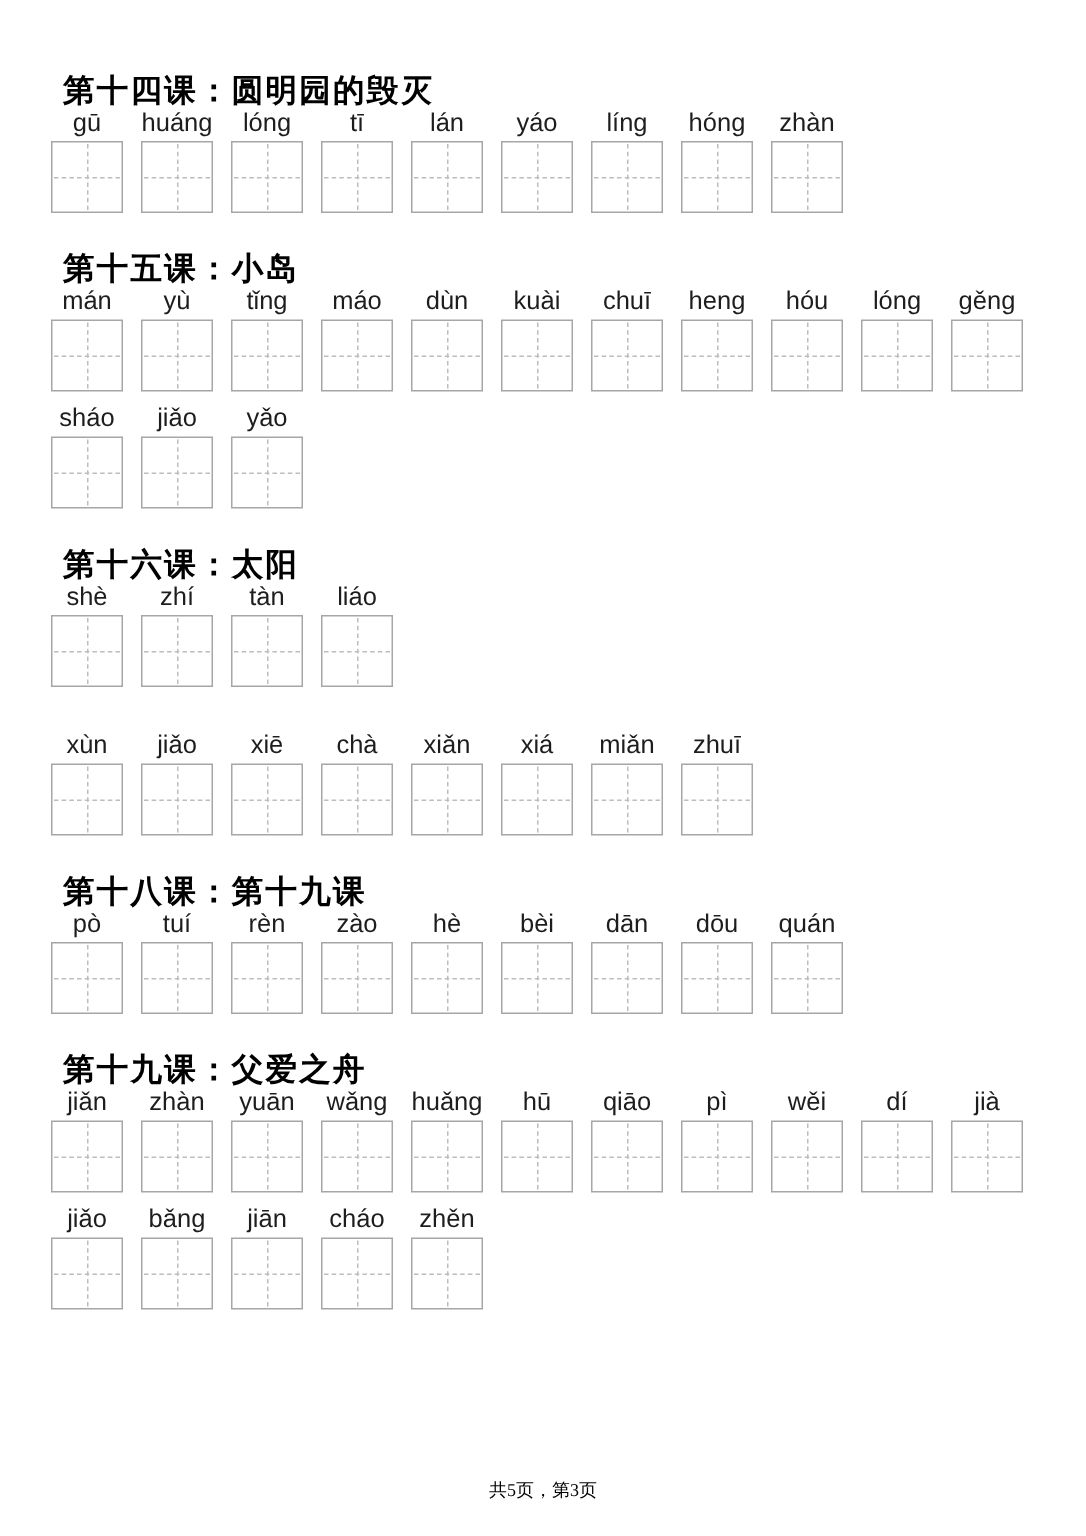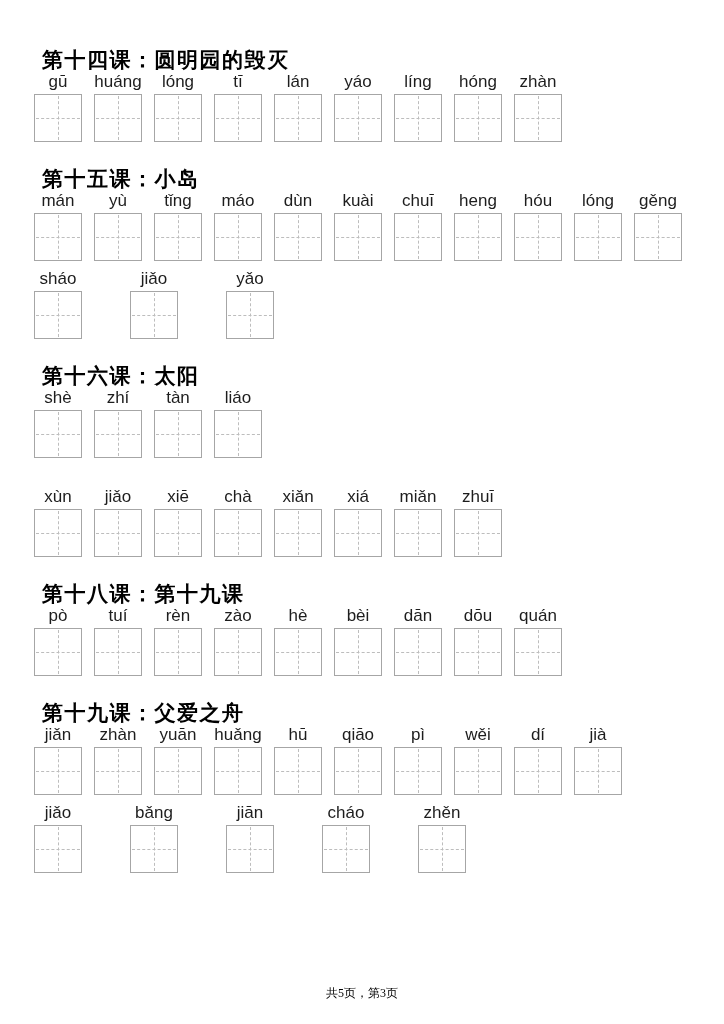--- a/index.html
+++ b/index.html
@@ -34,21 +34,20 @@
     margin: 0 0 0 8px;
     letter-spacing: 1.5px;
     color: var(--heading-text, #000);
   }
   .pinyin-row {
     display: flex;
     margin-top: 0;
   }
   .rows .pinyin-row + .pinyin-row {
     margin-top: 6px;
-    gap: 36px;
   }
   .pinyin-item {
     width: 60px;
     flex: 0 0 60px;
     display: flex;
     flex-direction: column;
   }
   .pinyin-label {
     width: 48px;
     height: 22px;
@@ -511,20 +510,27 @@
   </div>
 
   <div class="pinyin-item">
     <div class="pinyin-label">yuān</div>
     <div class="writing-box">
       <span class="vline"></span>
       <span class="hline"></span>
     </div>
   </div>
 
+  <div class="pinyin-item">
+    <div class="pinyin-label">wǎng</div>
+    <div class="writing-box">
+      <span class="vline"></span>
+      <span class="hline"></span>
+    </div>
+  </div>
 
   <div class="pinyin-item">
     <div class="pinyin-label">huǎng</div>
     <div class="writing-box">
       <span class="vline"></span>
       <span class="hline"></span>
     </div>
   </div>
 
   <div class="pinyin-item">

